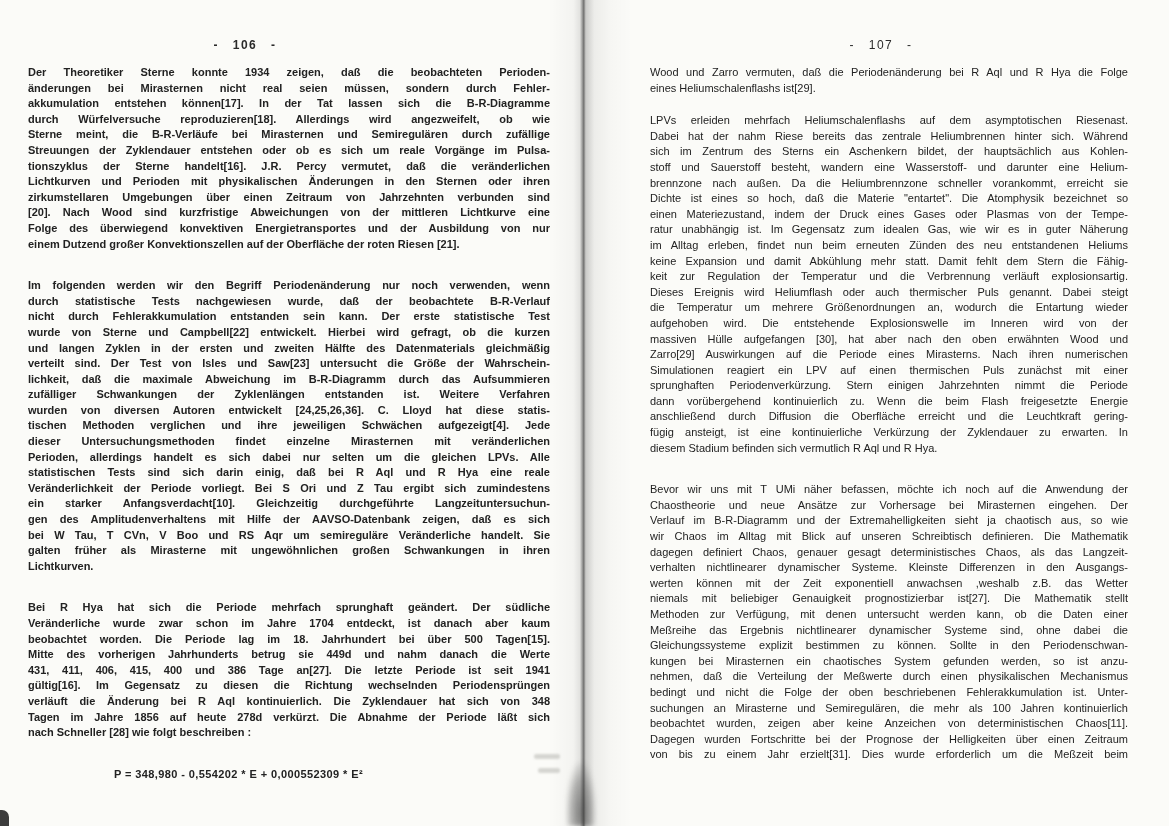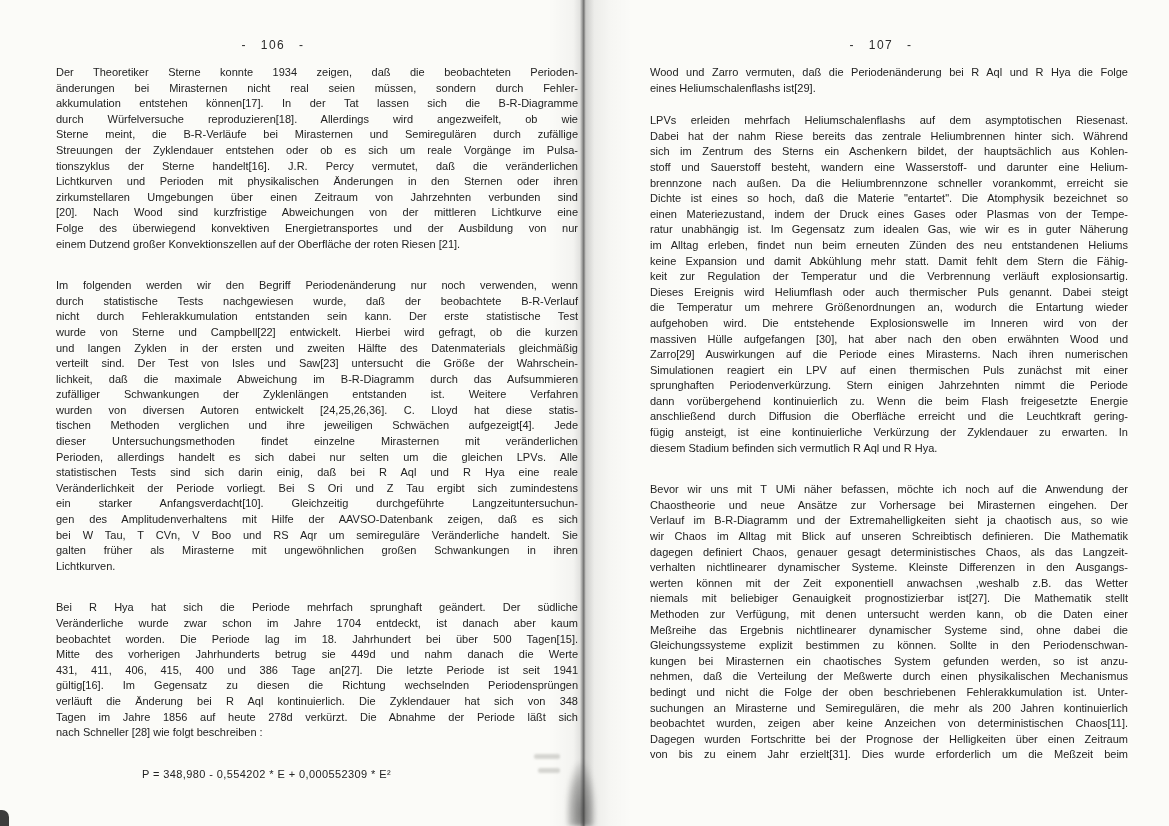--- a/index.html
+++ b/index.html
@@ -7,21 +7,21 @@
     width:1169px; height:826px;
     background:#fbfbf8;
     font-family:"Liberation Sans", sans-serif;
     color:#202020;
     position:relative;
     overflow:hidden;
   }
   .page {
     position:absolute; top:38px;
   }
-  .page-left  { left:56px;  width:522px; }
+  .page-left  { left:28px;  width:522px;font-weight:bold; }
   .page-right { left:650px; width:478px; }
   .page-header {
     display:block;
     text-align:center;
     font-size:12px;
     letter-spacing:1.5px;
     word-spacing:9px;
     color:#2a2a2a;
     margin-bottom:13px;
   }
@@ -183,21 +183,21 @@
         <div class="line">dagegen definiert Chaos, genauer gesagt deterministisches Chaos, als das Langzeit-</div>
         <div class="line">verhalten nichtlinearer dynamischer Systeme. Kleinste Differenzen in den Ausgangs-</div>
         <div class="line">werten können mit der Zeit exponentiell anwachsen ,weshalb z.B. das Wetter</div>
         <div class="line">niemals mit beliebiger Genauigkeit prognostizierbar ist[27]. Die Mathematik stellt</div>
         <div class="line">Methoden zur Verfügung, mit denen untersucht werden kann, ob die Daten einer</div>
         <div class="line">Meßreihe das Ergebnis nichtlinearer dynamischer Systeme sind, ohne dabei die</div>
         <div class="line">Gleichungssysteme explizit bestimmen zu können. Sollte in den Periodenschwan-</div>
         <div class="line">kungen bei Mirasternen ein chaotisches System gefunden werden, so ist anzu-</div>
         <div class="line">nehmen, daß die Verteilung der Meßwerte durch einen physikalischen Mechanismus</div>
         <div class="line">bedingt und nicht die Folge der oben beschriebenen Fehlerakkumulation ist. Unter-</div>
-        <div class="line">suchungen an Mirasterne und Semiregulären, die mehr als 200 Jahren kontinuierlich</div>
+        <div class="line">suchungen an Mirasterne und Semiregulären, die mehr als 100 Jahren kontinuierlich</div>
         <div class="line">beobachtet wurden, zeigen aber keine Anzeichen von deterministischen Chaos[11].</div>
         <div class="line">Dagegen wurden Fortschritte bei der Prognose der Helligkeiten über einen Zeitraum</div>
         <div class="line">von bis zu einem Jahr erzielt[31]. Dies wurde erforderlich um die Meßzeit beim</div>
       </div>
     </div>
 </div>
 
 <div class="gutter"></div>
 <div class="gutter-bottom"></div>
 <div class="corner-mark"></div>

